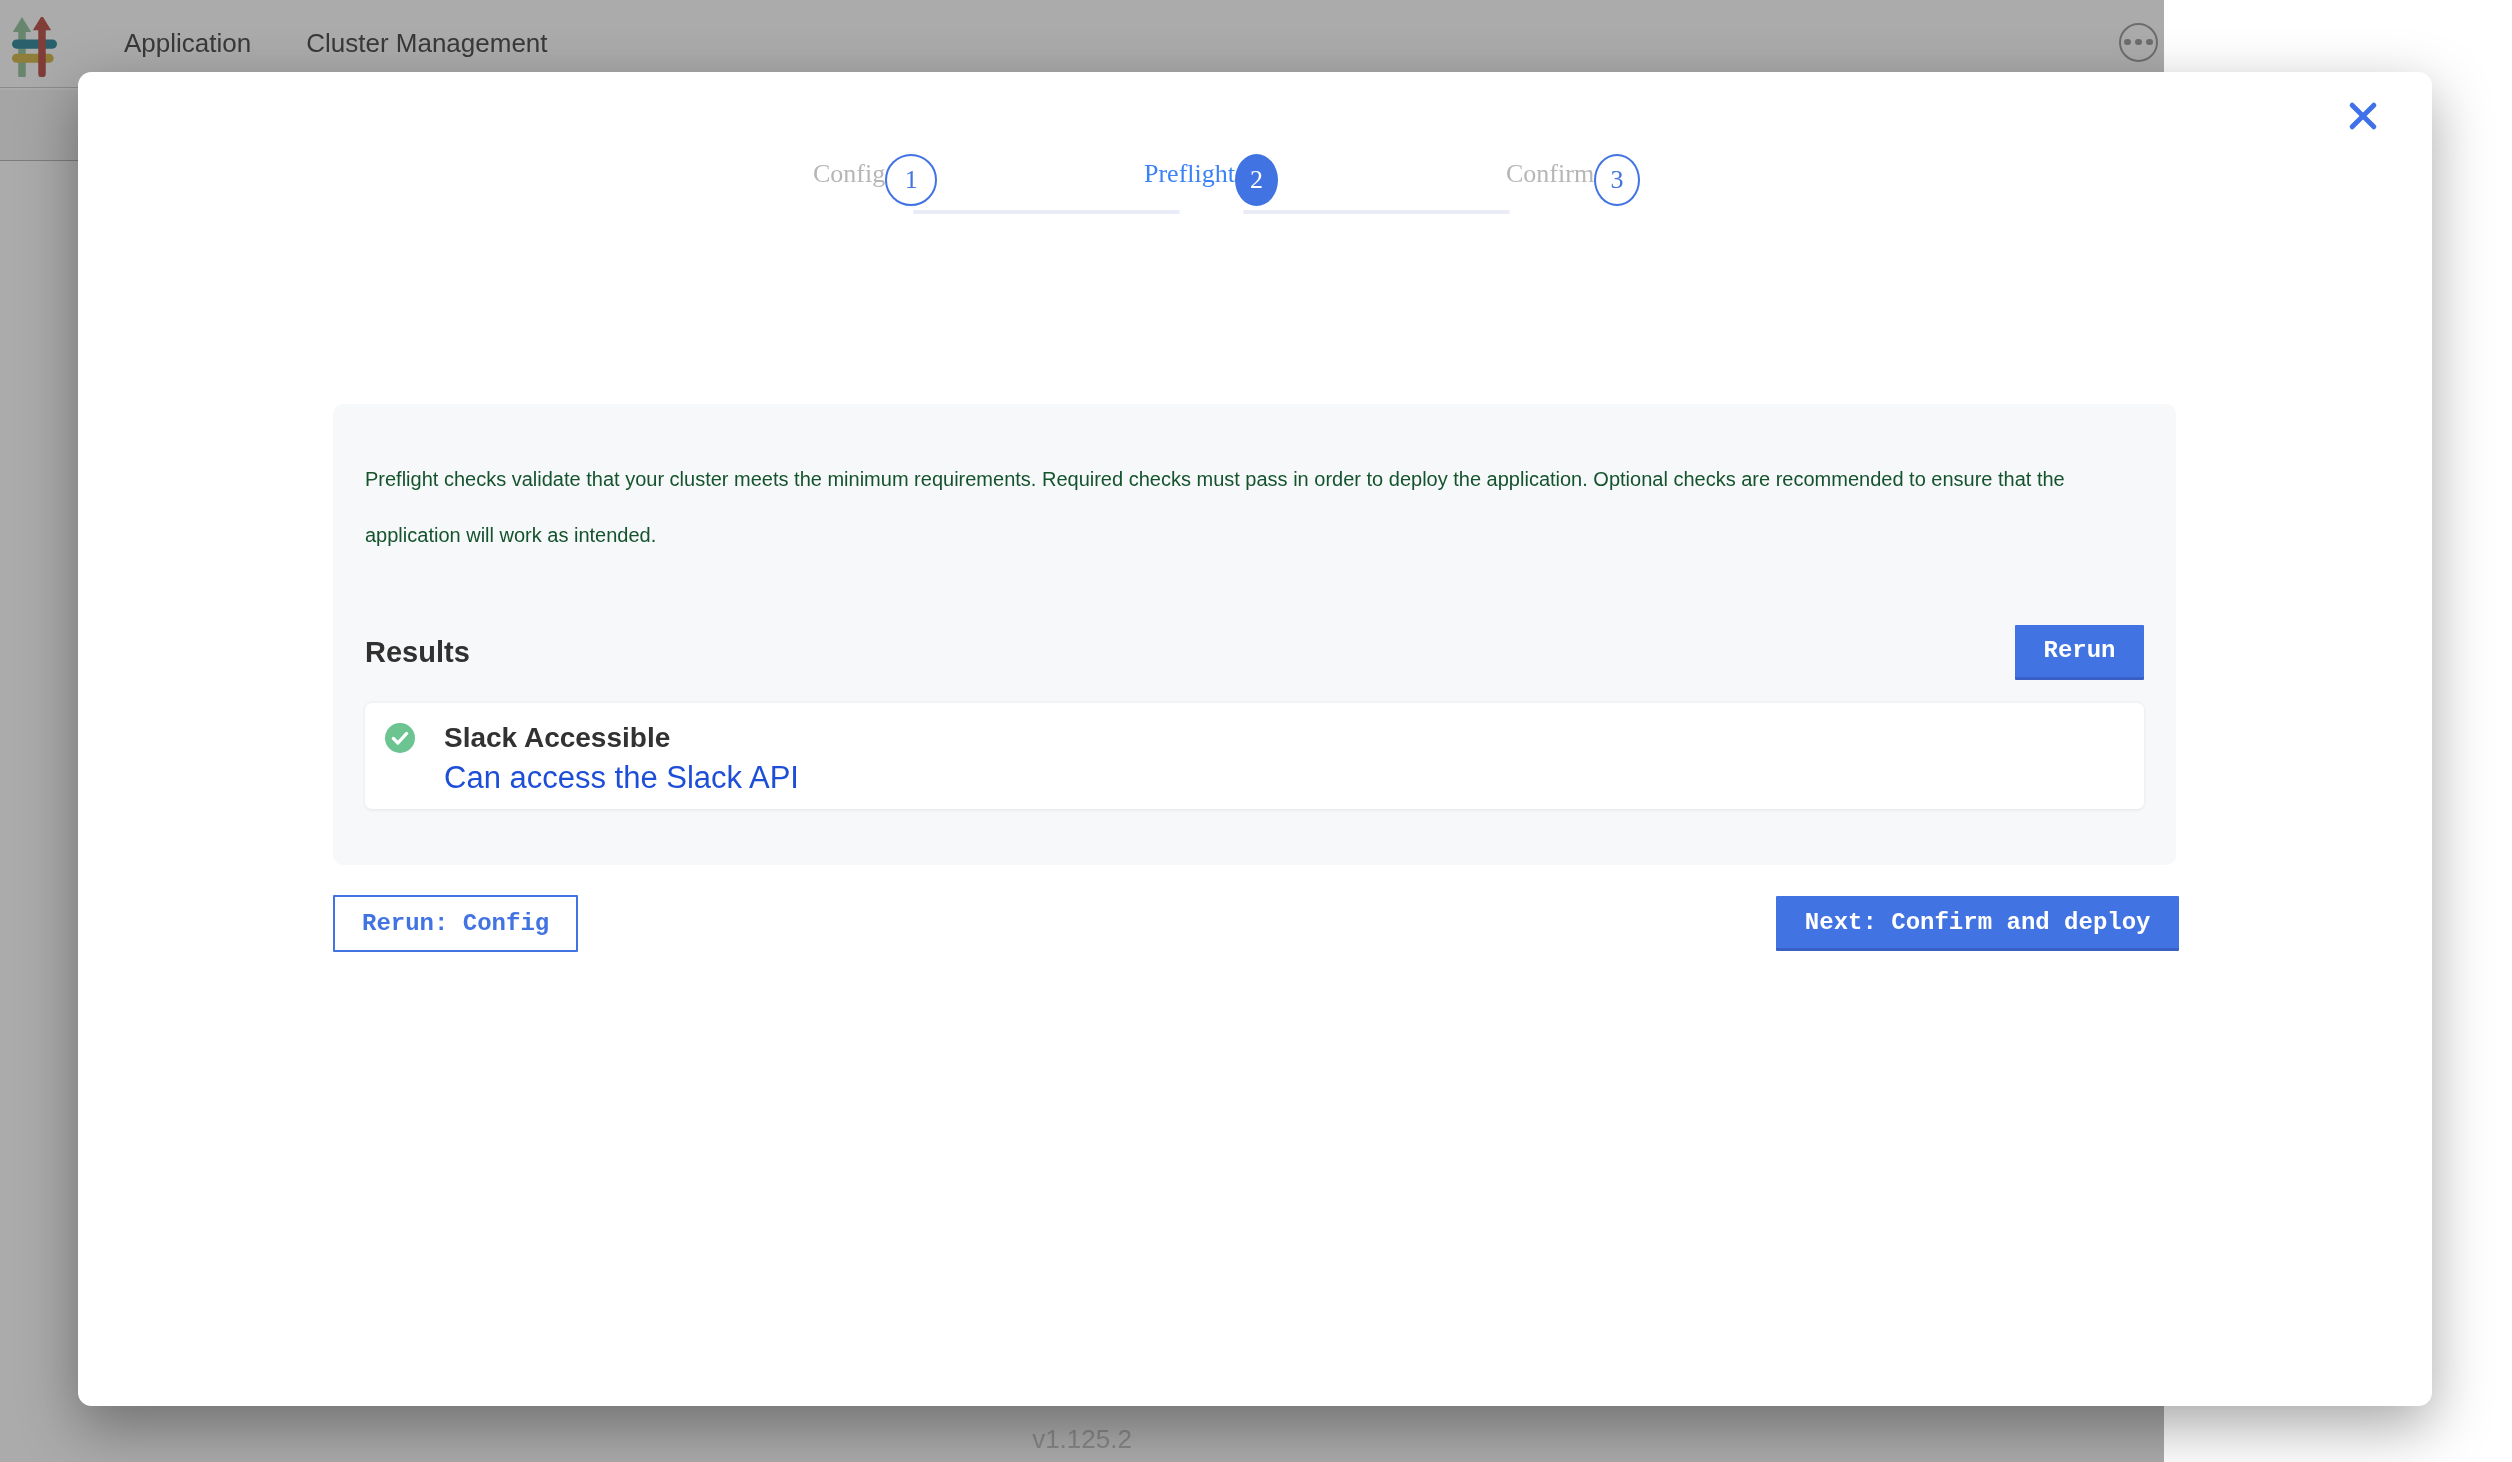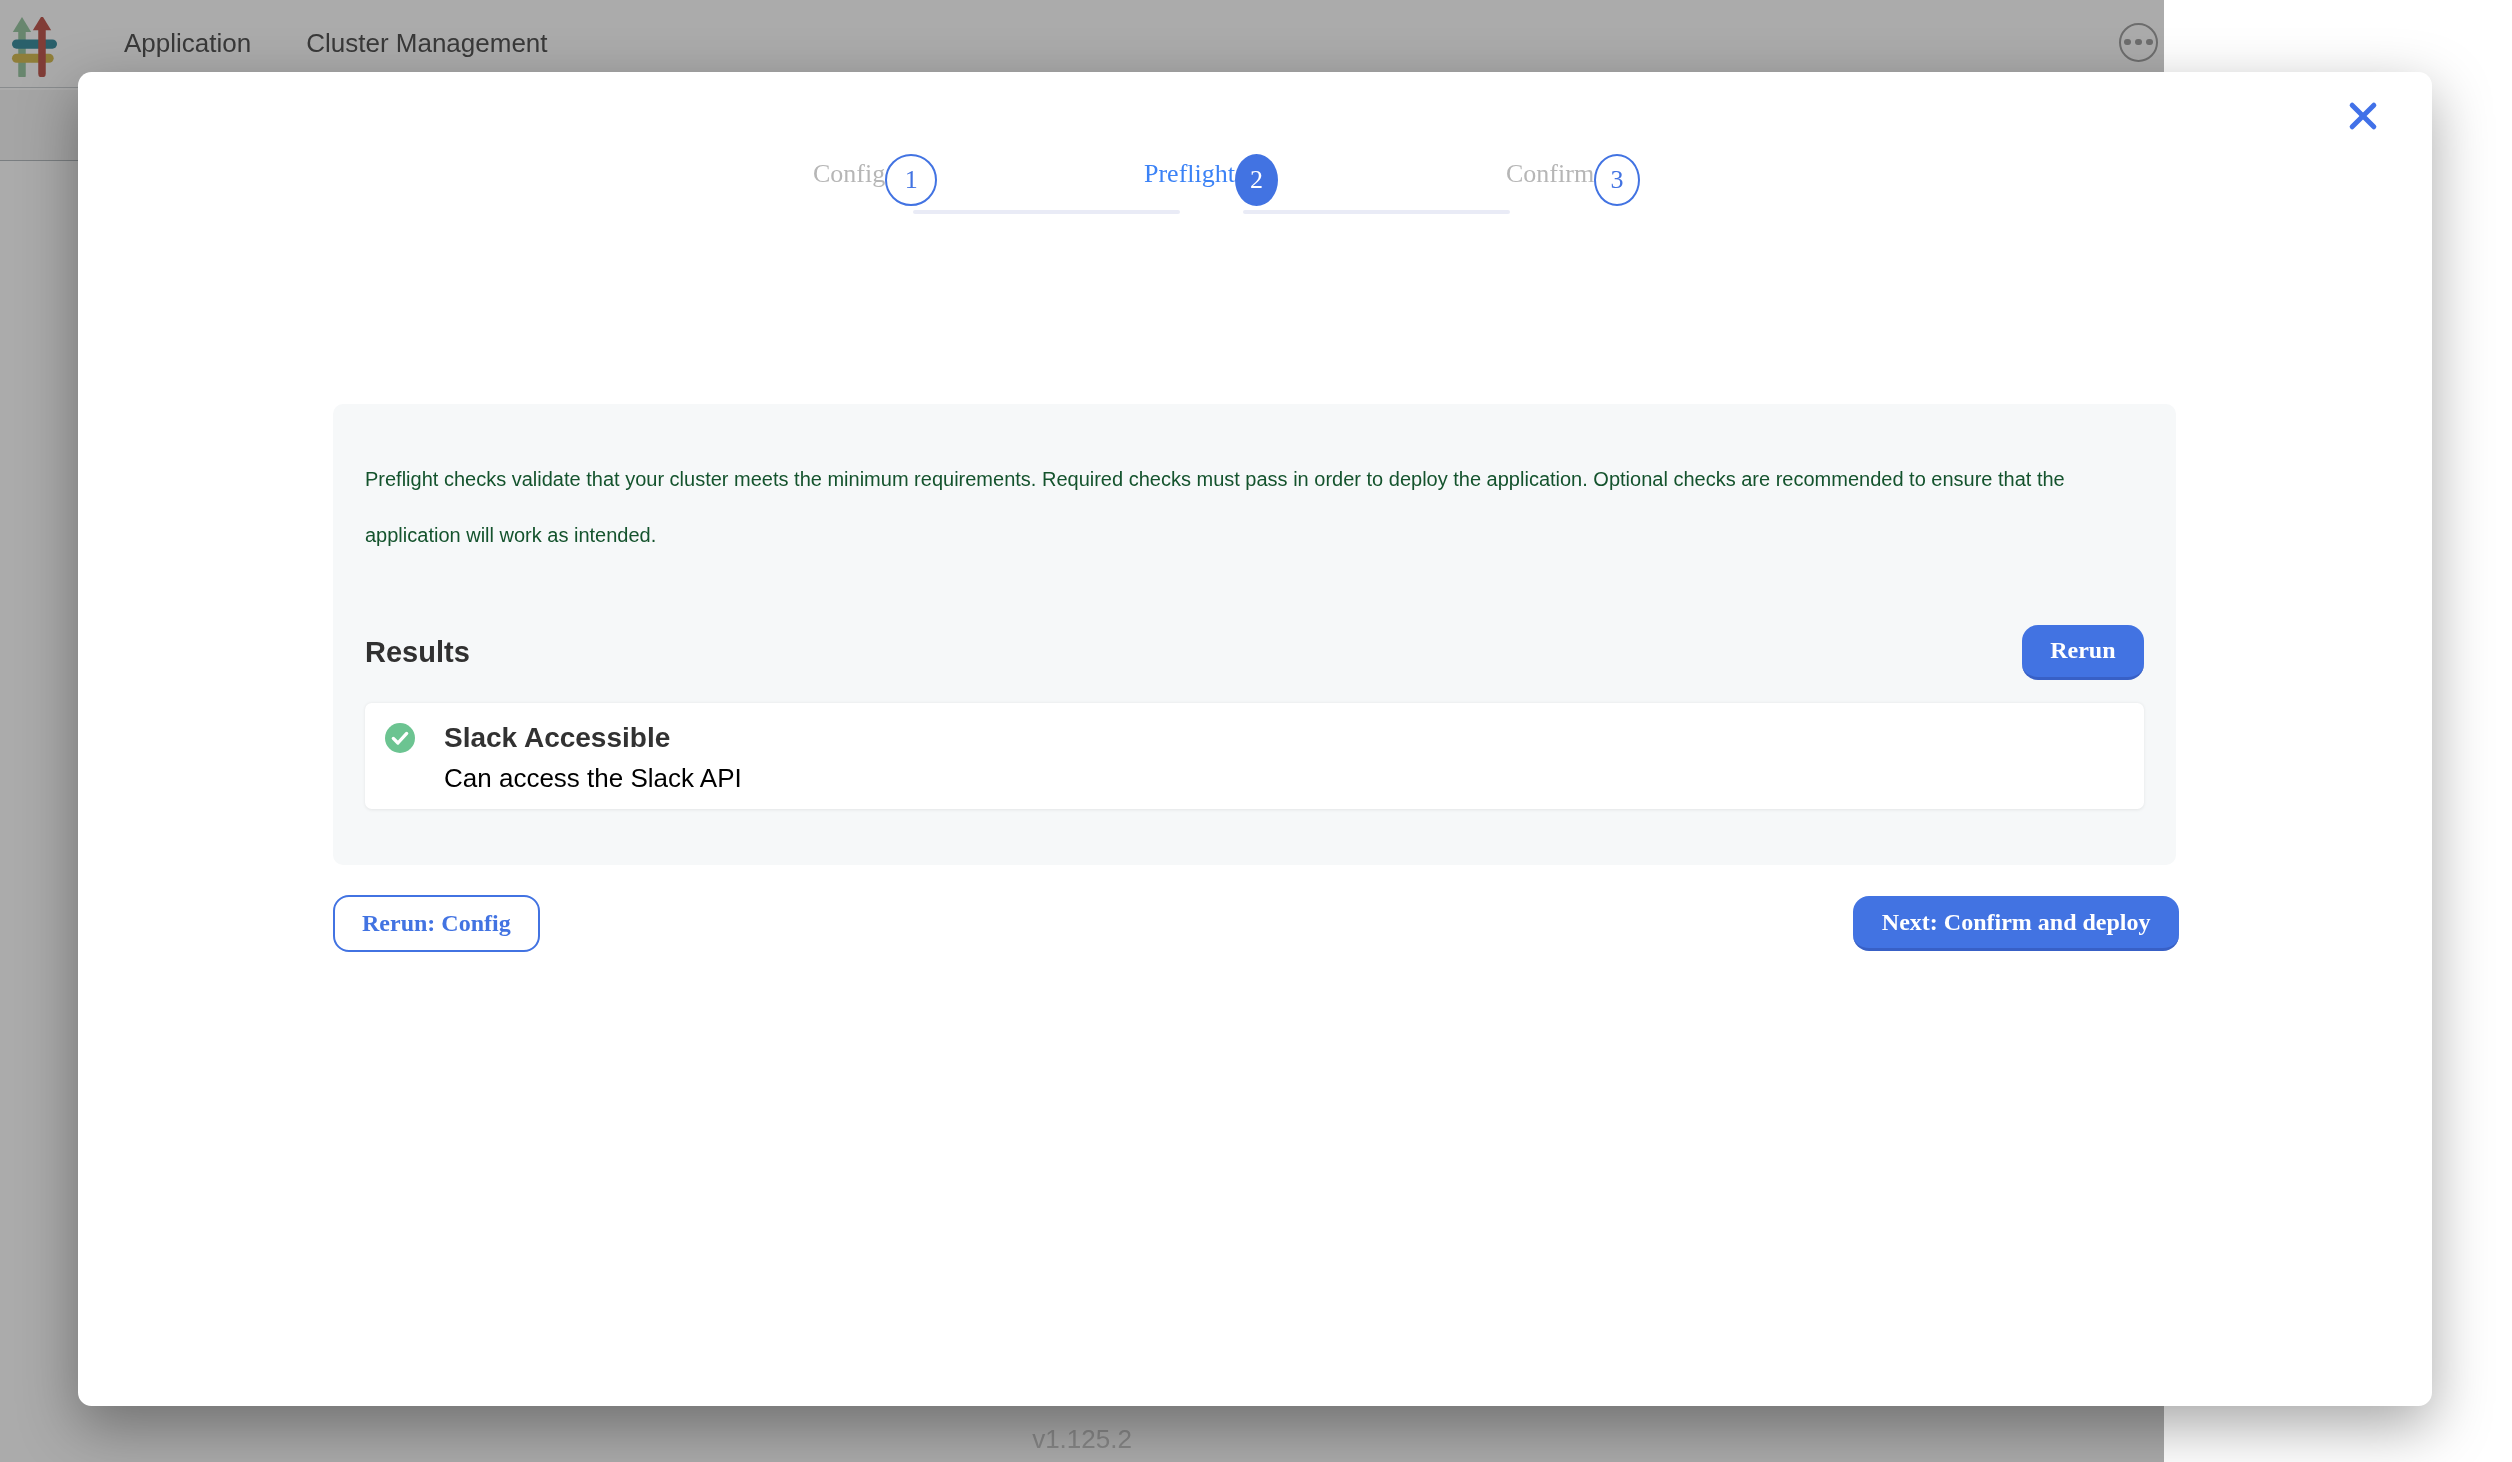--- a/index.html
+++ b/index.html
@@ -72,40 +72,40 @@
     background:#f6f8f9; border-radius:10px; padding:28.5px 32px;
   }
   .panel-title { font-size:39px; font-weight:bold; color:#313131; letter-spacing:0.4px; }
   .panel-desc {
     margin-top:18.4px; font-size:20px; line-height:56px; color:#14532d; max-width:1786px;
   }
   .results-row { margin-top:62px; display:flex; align-items:center; justify-content:space-between; }
   .results-title { font-size:29px; font-weight:bold; color:#313131; }
   .btn {
     display:inline-flex; align-items:center; justify-content:center;
-    border-radius:16px; font-size:24px; font-weight:bold; cursor:pointer;
-    font-family:Liberation Serif, serif;
+    border-radius:1px; font-size:24px; font-weight:bold; cursor:pointer;
+    font-family:Liberation Mono, monospace;
   }
   .btn-primary {
     background:#4273e2; color:#ffffff; border:none;
     border-bottom:3.4px solid #3860c6; height:55px; padding:0 28.5px;
   }
   .btn-outline {
     background:#ffffff; color:#4273e2; border:2.5px solid #4273e2;
     height:57px; padding:0 27px;
   }
   
   .check-item {
     margin-top:23.5px; background:#ffffff; border-radius:6.7px;
     padding:17px 20px; display:flex; gap:29px; align-items:flex-start;
     box-shadow:0 0.8px 3.4px rgba(0,0,0,0.08);
   }
   .check-icon { width:30px; height:30px; flex-shrink:0; margin-top:2.5px; }
   .check-name { font-size:28px; line-height:35px; font-weight:bold; color:#323232; }
-  .check-msg { margin-top:8.4px; font-size:26px; line-height:28.5px; color:#000000;text-align:center; }
+  .check-msg { margin-top:8.4px; font-size:31px; line-height:28.5px; color:#1d4ed8;text-align:center; }
 
   
   .actions {
     position:absolute; left:255px; right:253px; top:823px;
     display:flex; align-items:center; justify-content:space-between;
   }
 </style>
 </head>
 <body>
 

